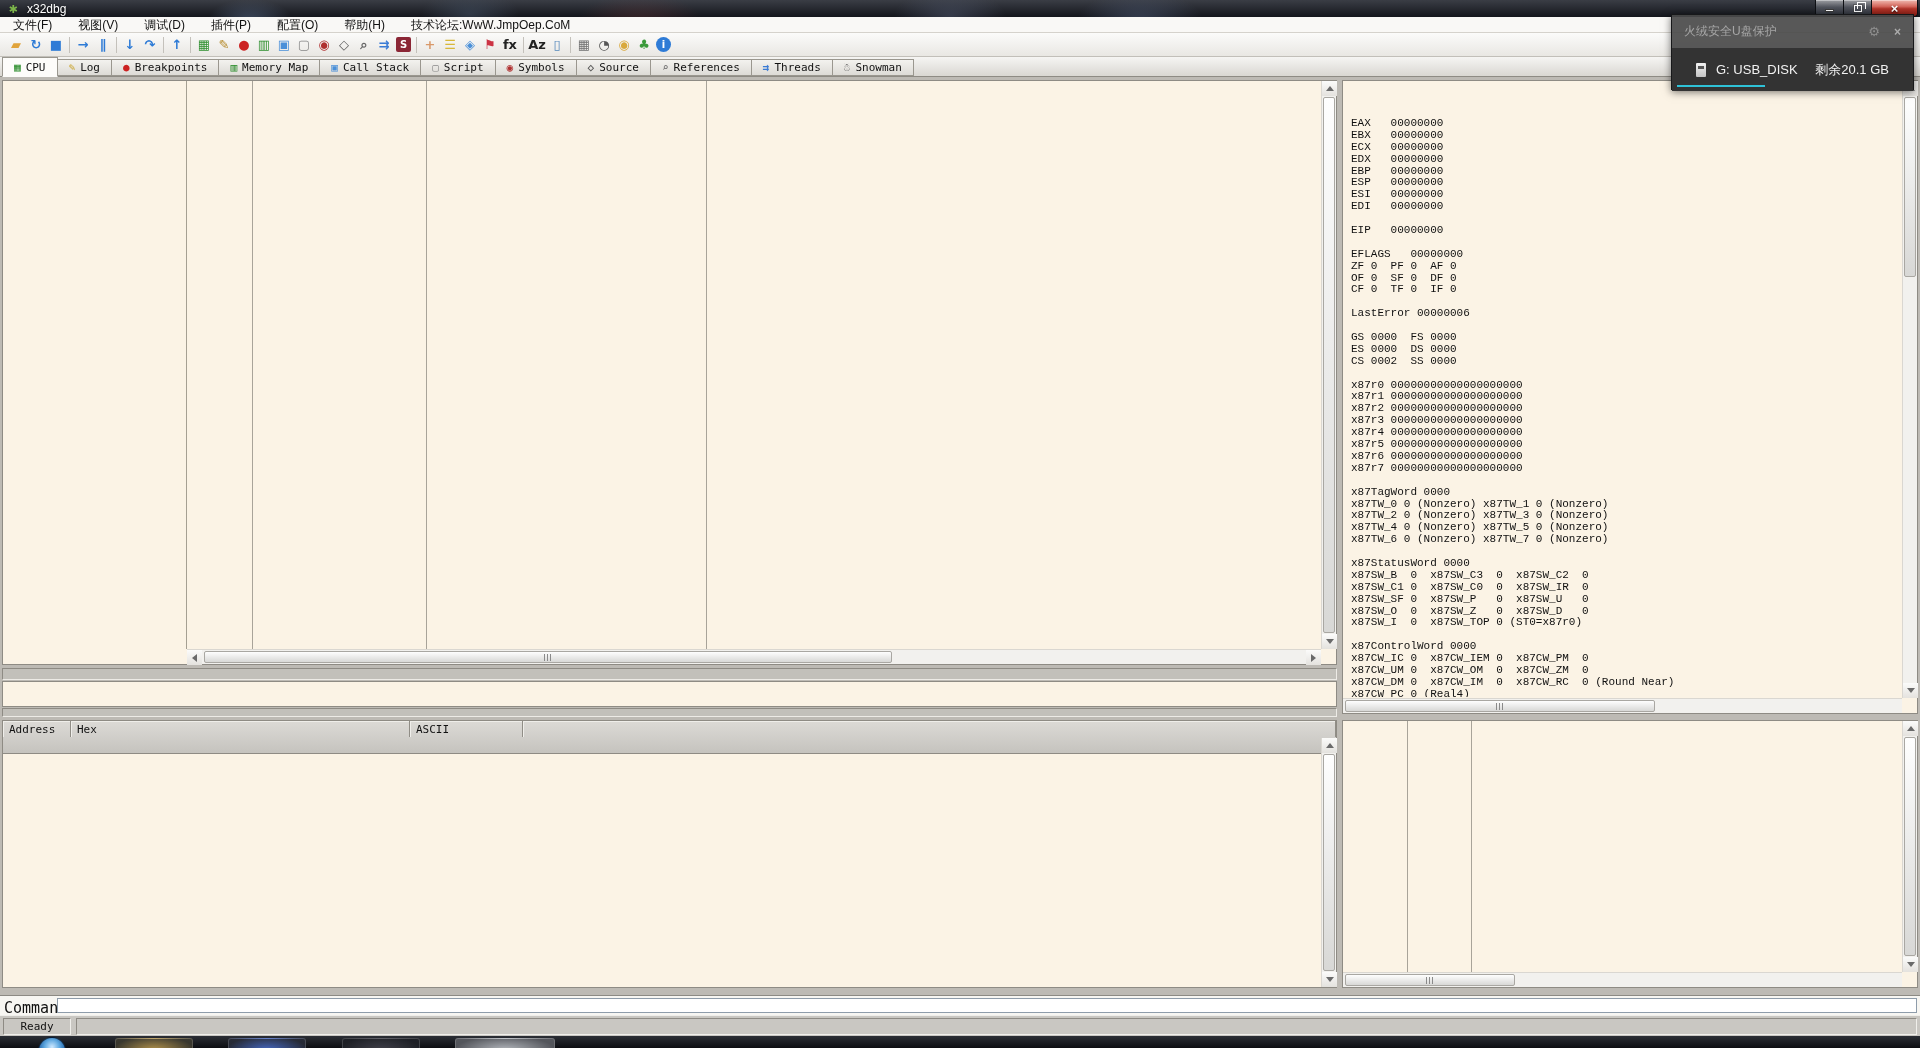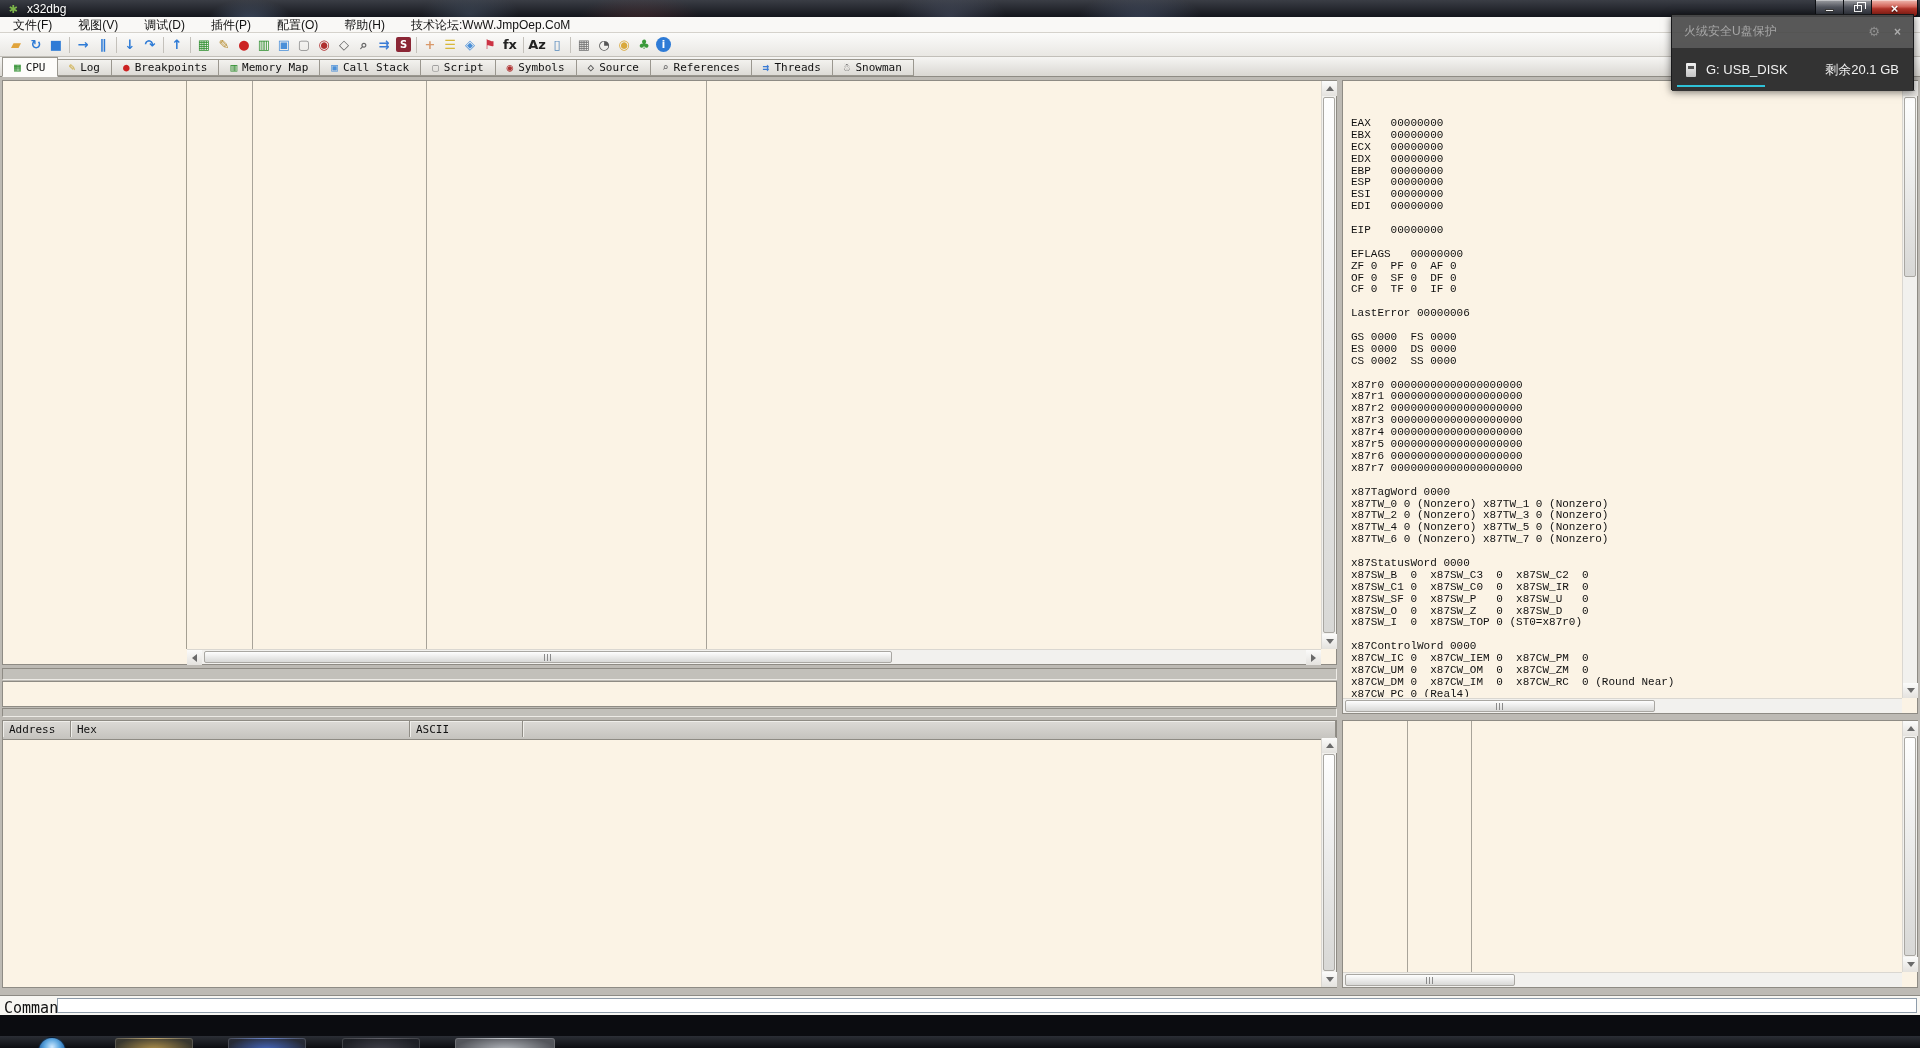--- a/index.html
+++ b/index.html
@@ -86,21 +86,21 @@
   .arr.up    { border-left:4px solid transparent; border-right:4px solid transparent; border-bottom:5px solid #6A6A6A; }
   .arr.down  { border-left:4px solid transparent; border-right:4px solid transparent; border-top:5px solid #6A6A6A; }
   .arr.left  { border-top:4px solid transparent; border-bottom:4px solid transparent; border-right:5px solid #6A6A6A; }
   .arr.right { border-top:4px solid transparent; border-bottom:4px solid transparent; border-left:5px solid #6A6A6A; }
   .thumb { position:absolute; background:linear-gradient(#FEFEFE,#D8D8D6); border:1px solid #A9A7A2;
            border-radius:2px; display:flex; align-items:center; justify-content:center; }
   .grip { width:8px; height:7px;
           background:repeating-linear-gradient(90deg,#8A8A8A 0 1px,transparent 1px 3px); }
 
   
-  .dump-header { position:absolute; left:0; top:0; right:0; height:19px; display:flex;
+  .dump-header { position:absolute; left:0; top:0; right:0; height:33px; display:flex;
     background:linear-gradient(#DCDAD6,#C5C3BE); border-bottom:1px solid #8E8B84; }
   .dumpcell { height:16px; border-right:1px solid #908D86; box-shadow:inset 1px 1px 0 #EFEEEA;
     font-family:"DejaVu Sans Mono",monospace; font-size:11px; color:#111;
     display:flex; align-items:center; padding-left:6px; }
 
   
   .hidefpu { position:absolute; left:4px; top:11px; right:17px; height:17px;
     background:linear-gradient(#F7F4EC,#E9E5DA); border:1px solid #A29E94;
     font-family:"DejaVu Sans Mono",monospace; font-size:11px; color:#111;
     display:flex; align-items:center; padding-left:7px; }
@@ -128,21 +128,21 @@
   .tb { position:absolute; top:2px; height:12px; border-radius:3px 3px 0 0;
     border:1px solid rgba(255,255,255,.16); border-bottom:none; }
 
   
   .usbpopup { position:absolute; left:1671px; top:14px; width:243px; height:76px; z-index:50;
     border:1px solid #17181A; box-shadow:0 2px 8px rgba(0,0,0,.55); }
   .usbhead { height:33px; background:rgba(74,74,74,.92); display:flex; align-items:center; padding:0 12px; }
   .usbtitle { font-size:12px; color:#A6A6A6; flex:1; }
   .gear { color:#8F8F8F; font-size:13px; margin-right:14px; line-height:13px; }
   .usbclose { color:#ACACAC; font-size:12px; font-weight:bold; line-height:12px; }
-  .usbbody { height:43px; background:#333333; position:relative; display:flex; align-items:center; padding:0 14px; }
+  .usbbody { height:43px; background:#333333; position:relative; display:flex; align-items:center; padding:0 24px; }
   .usbstick { width:10px; height:14px; border-radius:1px; background:linear-gradient(#F2F2F2,#C4C4C4);
     position:relative; }
   .usbstick::after { content:""; position:absolute; left:2px; top:3px; right:2px; height:3px; background:#555; }
   .usbdrive { font-size:13px; color:#F2F2F2; margin-left:10px; flex:1; }
   .usbremain { font-size:13px; color:#F2F2F2; }
   .usbprog { position:absolute; left:5px; bottom:4px; width:88px; height:2px; }
 </style>
 </head>
 <body>
 
@@ -399,20 +399,24 @@
           </div>
       </div>
     </div>
   </div>
 
   <div class="commandbar">
     <span class="cmdlabel">Command:</span>
     <input class="cmdinput" value="" style="">
   </div>
 
+  <div class="statusbar">
+    <div class="statbox" style="left:3px;width:68px;">Ready</div>
+    <div class="statbox" style="left:76px;right:3px;"></div>
+  </div>
 
   <div class="taskbar">
     <div class="orb"></div>
     <div class="tb" style="left:115px;width:78px;background:radial-gradient(40px 14px at 50% 100%, rgba(220,180,90,.8), rgba(60,58,48,.9));"></div>
     <div class="tb" style="left:228px;width:78px;background:radial-gradient(40px 14px at 50% 100%, rgba(80,120,225,.85), rgba(40,44,56,.9));"></div>
     <div class="tb" style="left:342px;width:78px;background:radial-gradient(40px 14px at 50% 100%, rgba(70,70,80,.9), rgba(30,32,38,.95));"></div>
     <div class="tb" style="left:455px;width:100px;background:radial-gradient(50px 14px at 50% 100%, rgba(210,214,220,.85), rgba(90,92,98,.9));"></div>
   </div>
 
   <div class="usbpopup">

